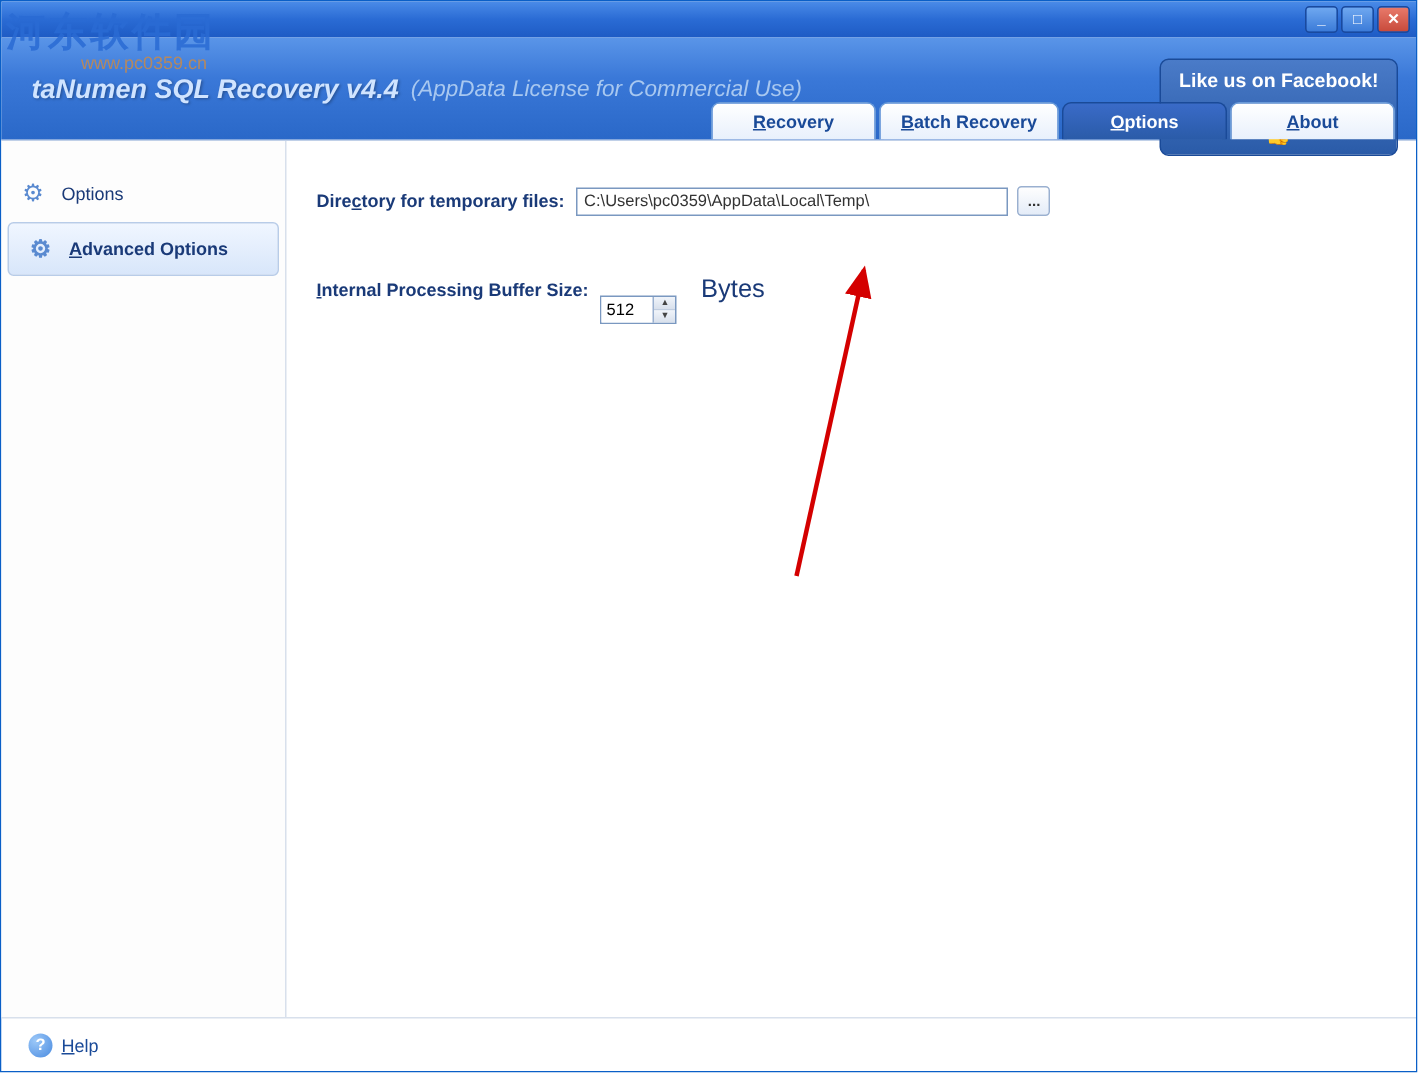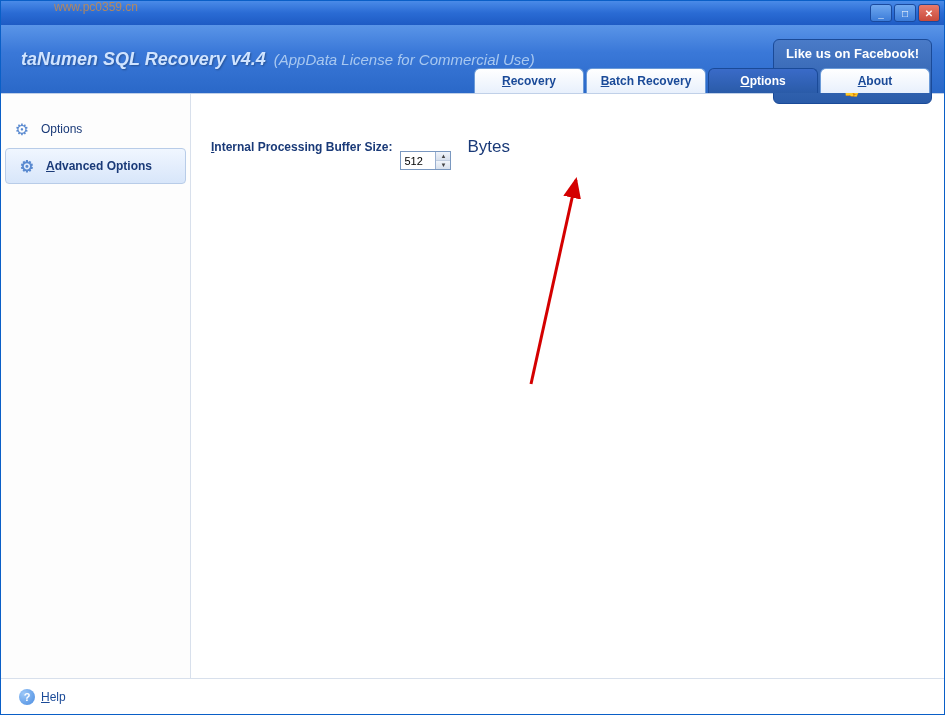--- a/index.html
+++ b/index.html
@@ -334,20 +334,27 @@
       </div>
       <div class="side-item active">
         <span class="gear-icon">⚙</span>
         <span><span class="underline">A</span>dvanced Options</span>
 
       </div>
     </div>
 
     <div class="main-panel">
 
+      <div class="form-row">
+        <label>
+          <span>Dire</span><span class="underline">c</span><span>tory for temporary files:</span>
+        </label>
+        <input type="text" class="text-input dir-input" value="C:\Users\pc0359\AppData\Local\Temp\" style="">
+        <button class="browse-btn">...</button>
+      </div>
 
       <div class="form-row">
         <label>
           <span class="underline">I</span><span>nternal Processing Buffer Size:</span>
         </label>
         <span class="spinner-wrap">
           <input type="text" class="spinner-input" value="512" style="">
           <span class="spinner-btns">
             <button class="spin-btn">▲</button>
             <button class="spin-btn">▼</button>
@@ -371,14 +378,15 @@
   <div class="footer">
     <div class="help-link">
       <span class="help-icon">?</span>
       <span><span class="underline">H</span><span>elp</span></span>
     </div>
   </div>
 
 </div>
 
 <div class="watermark">
+  <div class="watermark-text-cn">河东软件园</div>
   <div class="watermark-sub">www.pc0359.cn</div>
 </div>
 
 </body></html>

